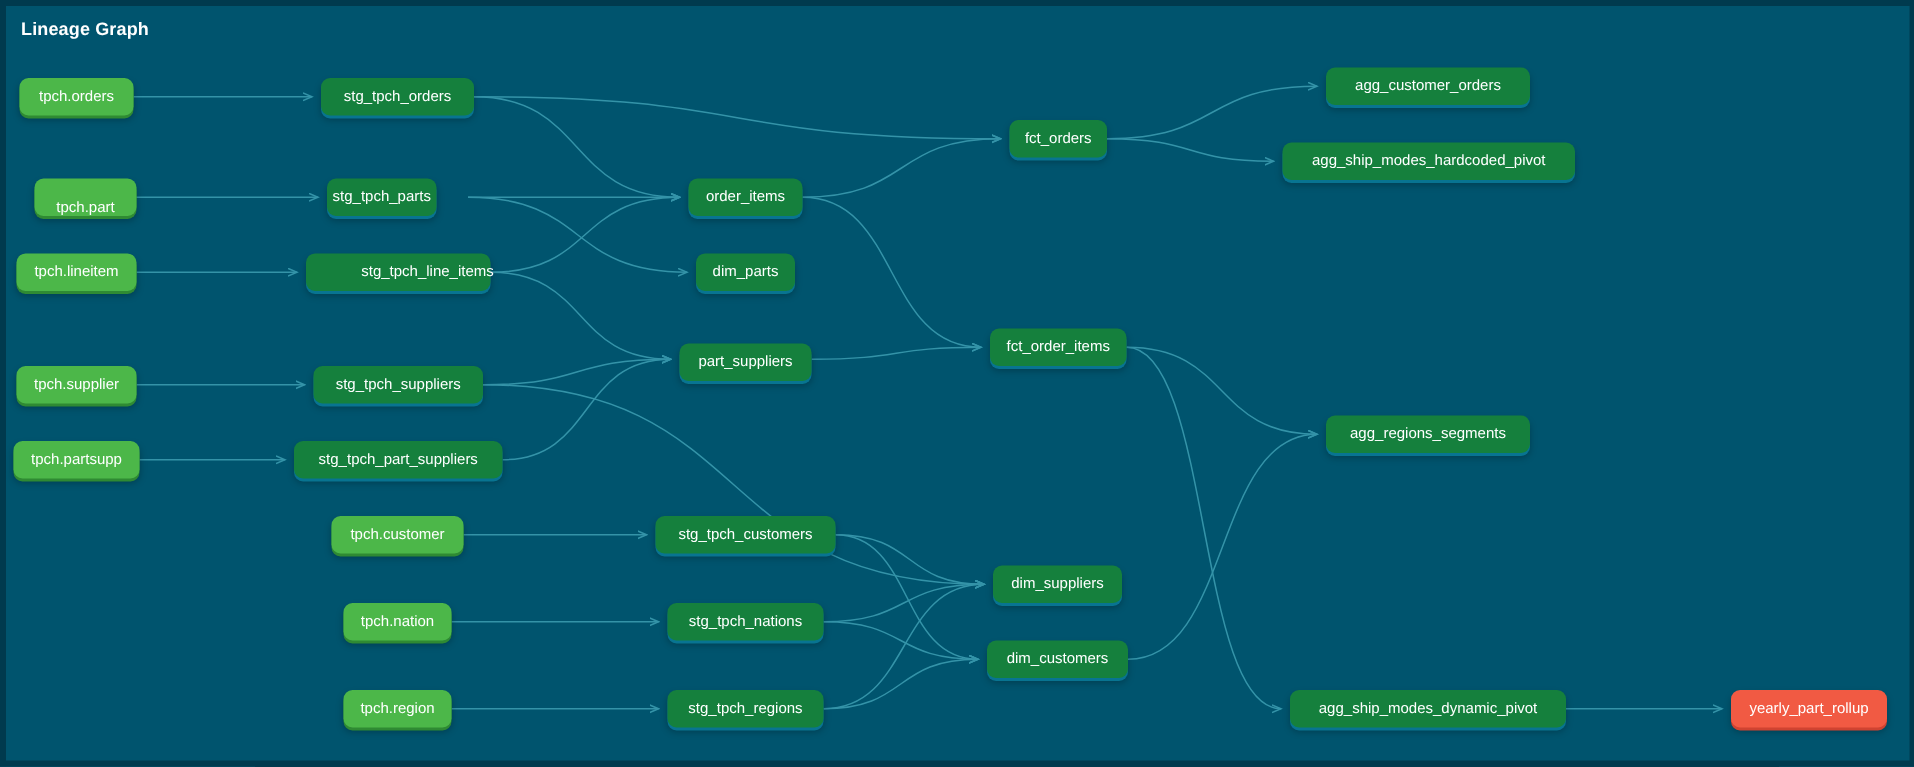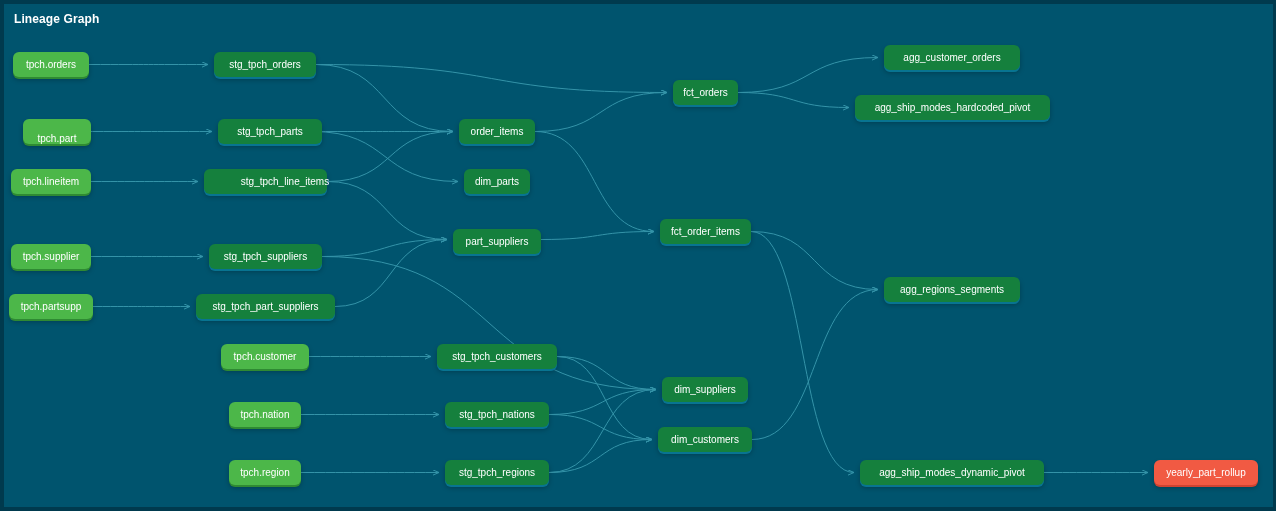--- a/index.html
+++ b/index.html
@@ -127,21 +127,21 @@
       </div>
       <div class="node source" style="left: 229px; top: 402px; width: 72px;">
         <span>tpch.nation</span>
       </div>
       <div class="node source" style="left: 229px; top: 460px; width: 72px;">
         <span>tpch.region</span>
       </div>
       <div class="node model" style="left: 214px; top: 52px; width: 102px;">
         <span>stg_tpch_orders</span>
       </div>
-      <div class="node model" style="left: 218px; top: 119px; width: 104px;">
+      <div class="node model" style="left: 218px; top: 119px; width: 73px;">
         <span>stg_tpch_parts</span>
       </div>
       <div class="node model" style="left: 204px; top: 169px; width: 123px; padding-left: 48px;">
         <span>stg_tpch_line_items</span>
       </div>
       <div class="node model" style="left: 209px; top: 244px; width: 113px;">
         <span>stg_tpch_suppliers</span>
       </div>
       <div class="node model" style="left: 196px; top: 294px; width: 139px;">
         <span>stg_tpch_part_suppliers</span>

